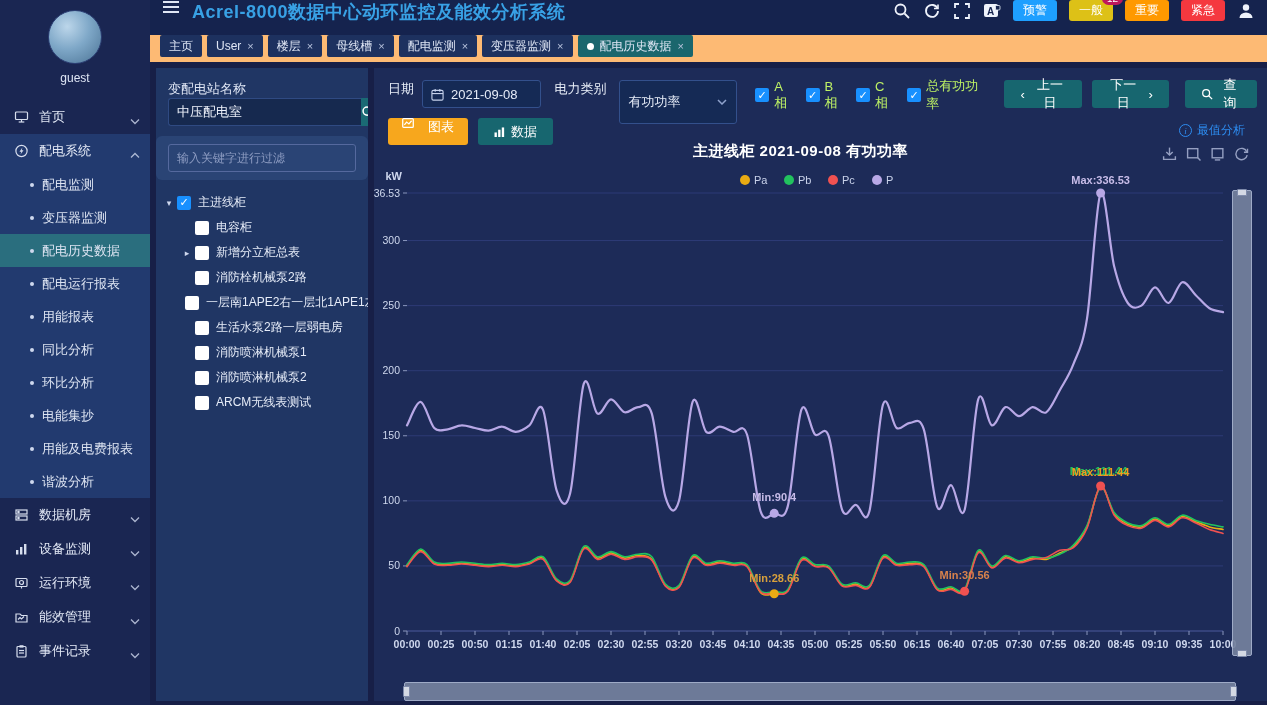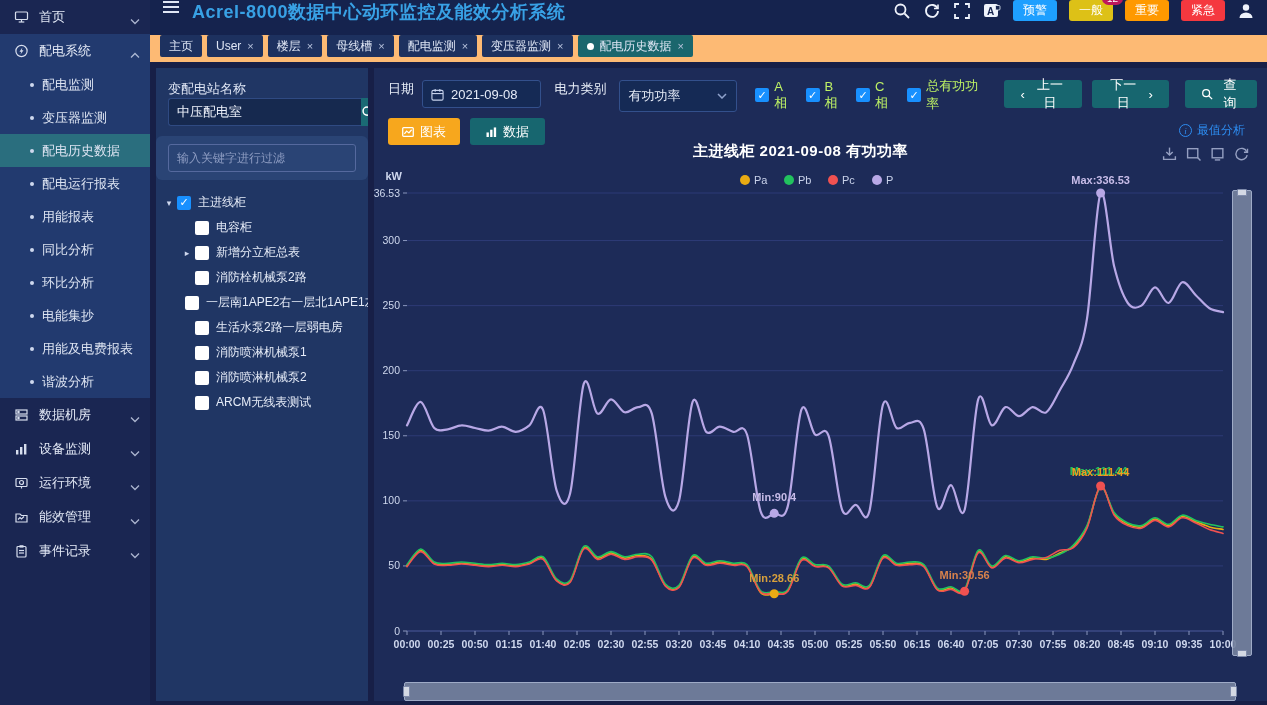--- a/index.html
+++ b/index.html
@@ -85,36 +85,36 @@
 
   
   .chart-panel { position:absolute; left:374px; top:68px; right:0; bottom:4px;
     background:#1d2b58; }
   .ctrl-row1 { position:absolute; left:14px; top:12px; right:10px; height:30px;
     display:flex; gap:8px; }
   .ctl-label { font-size:13px; color:#e8eef8; white-space:nowrap; }
   .date-box { width:128px; height:28px; background:#152a55; border:1px solid #33508c;
     border-radius:3px; display:flex; align-items:center; padding:0 8px; gap:7px;
     cursor:pointer; }
-  .sel-box { width:128px; height:32px; background:#152a55; border:1px solid #33508c;
+  .sel-box { width:128px; height:44px; background:#152a55; border:1px solid #33508c;
     border-radius:3px; display:flex; align-items:center; padding:0 9px; cursor:pointer;
     margin-left:4px; }
   .sel-box .sel-val { flex:1; font-size:13px; }
   .phases { display:flex; align-items:center; gap:14px; margin-left:10px; }
   .phase { display:flex; align-items:center; gap:5px; cursor:pointer; }
   .phase .cbx { margin-right:0; }
   .phase .plabel { color:#bef264; font-size:13px; }
   .teal-btn { height:28px; background:#17666f; border:none; border-radius:3px;
     color:#fff; font-size:13px; padding:0 16px; cursor:pointer; display:inline-flex;
     align-items:center; gap:6px; font-family:inherit; }
   .nav-btns { display:flex; gap:10px; margin-left:14px; }
   .ctrl-row2 { position:absolute; left:14px; top:50px; height:28px; display:flex; gap:10px; }
   .orange-btn { height:27px; background:#f7a71d; border:none; border-radius:3px;
     color:#fff; font-size:13px; padding:0 14px; cursor:pointer; display:inline-flex;
-    align-items:center; gap:6px; font-family:inherit; }
+    align-items:flex-start; gap:14px; font-family:inherit; }
   .peak-link { position:absolute; right:22px; top:54px; color:#2d8cf0; font-size:12px;
     cursor:pointer; display:flex; align-items:center; gap:5px; }
   .info-circle { width:13px; height:13px; border:1px solid #2d8cf0; border-radius:50%;
     font-size:9px; display:inline-flex; align-items:center; justify-content:center;
     font-style:italic; font-family:"Liberation Serif",serif; }
   .chart-title { position:absolute; left:0; right:40px; top:74px; text-align:center;
     font-size:15px; font-weight:bold; color:#fff; letter-spacing:.5px; }
   .toolbox { position:absolute; right:18px; top:78px; display:flex; gap:9px; }
   .toolbox .hicon { width:15px; height:15px; opacity:.85; }
   .chart-svg-wrap { position:absolute; left:0; top:100px; }
@@ -131,20 +131,24 @@
     width:5px; background:#e8ecf4; border:1px solid #8a96b4; border-radius:1px; }
   .hslider::before { left:-2px; } .hslider::after { right:-2px; }
   svg text { font-family:"Liberation Sans","DejaVu Sans",sans-serif; }
 </style>
 </head>
 <body>
 
 <div class="app">
 
   <div class="sidebar">
+    <div class="avatar-wrap">
+      <div class="avatar"></div>
+      <div class="username">guest</div>
+    </div>
     <div class="menu" id="menu">
         <div class="menu-group">
           <div class="menu-row">
             <span class="mi-icon"><svg viewBox="0 0 14 14" width="15" height="14" fill="none" stroke="#d7deee" stroke-width="1.2">
                 <rect x="1" y="2" width="12" height="7.5" rx="1"></rect>
                 <line x1="7" y1="9.5" x2="7" y2="12"></line>
                 <line x1="4.2" y1="12" x2="9.8" y2="12"></line>
               </svg></span>
             <span class="mi-label">首页</span>
             <span class="chev"><svg viewBox="0 0 10 7" width="10" height="7" fill="none" stroke="#cfd8ee" stroke-width="1.3">

